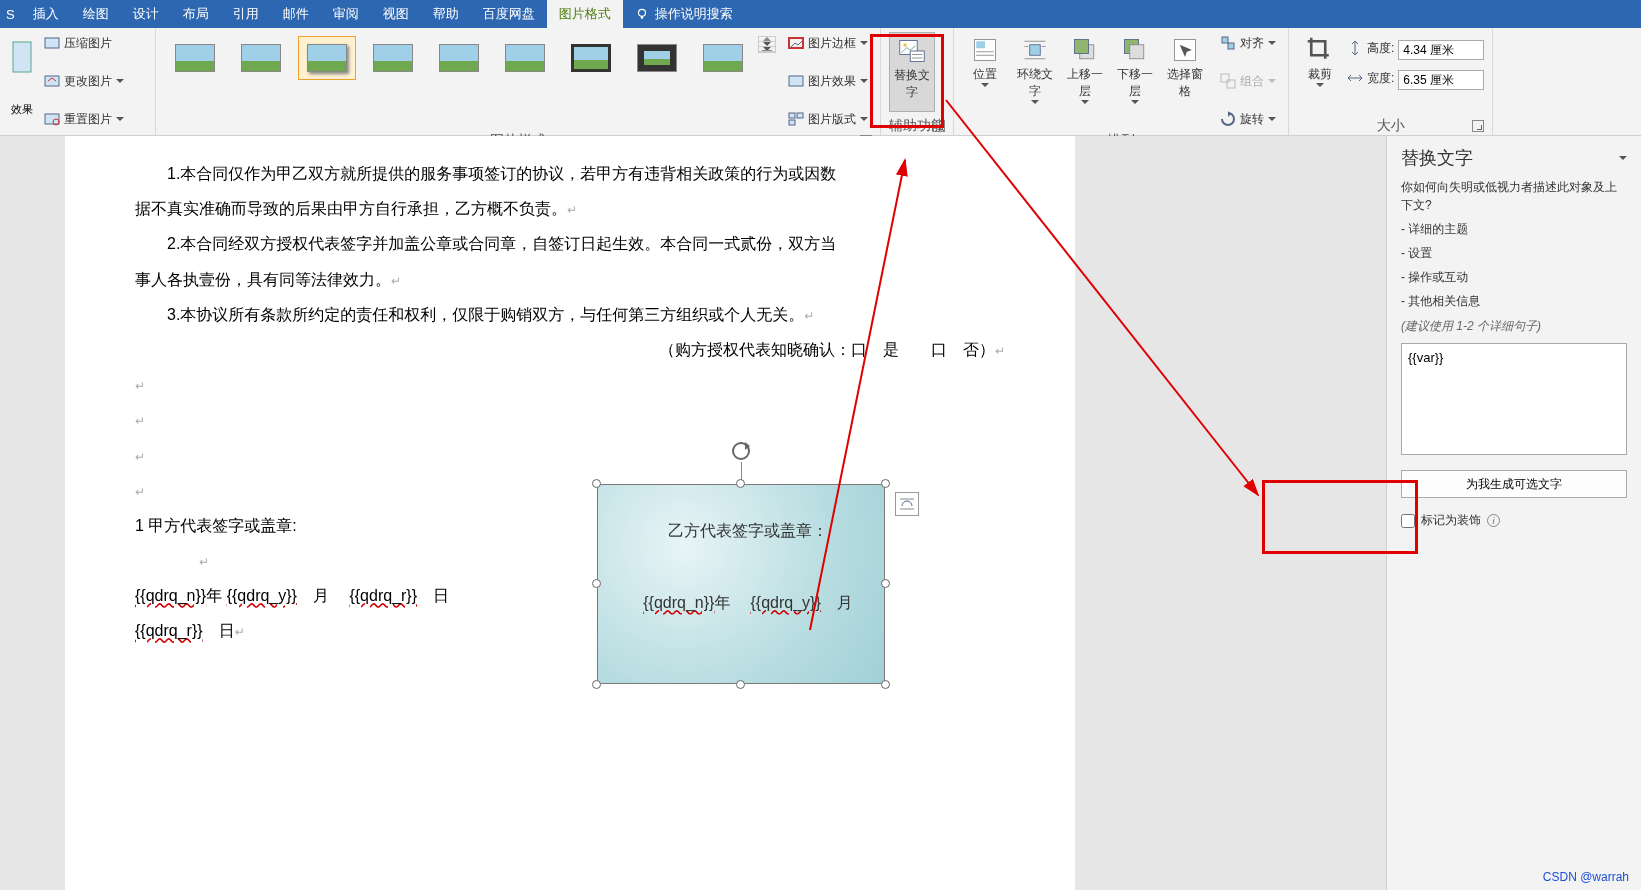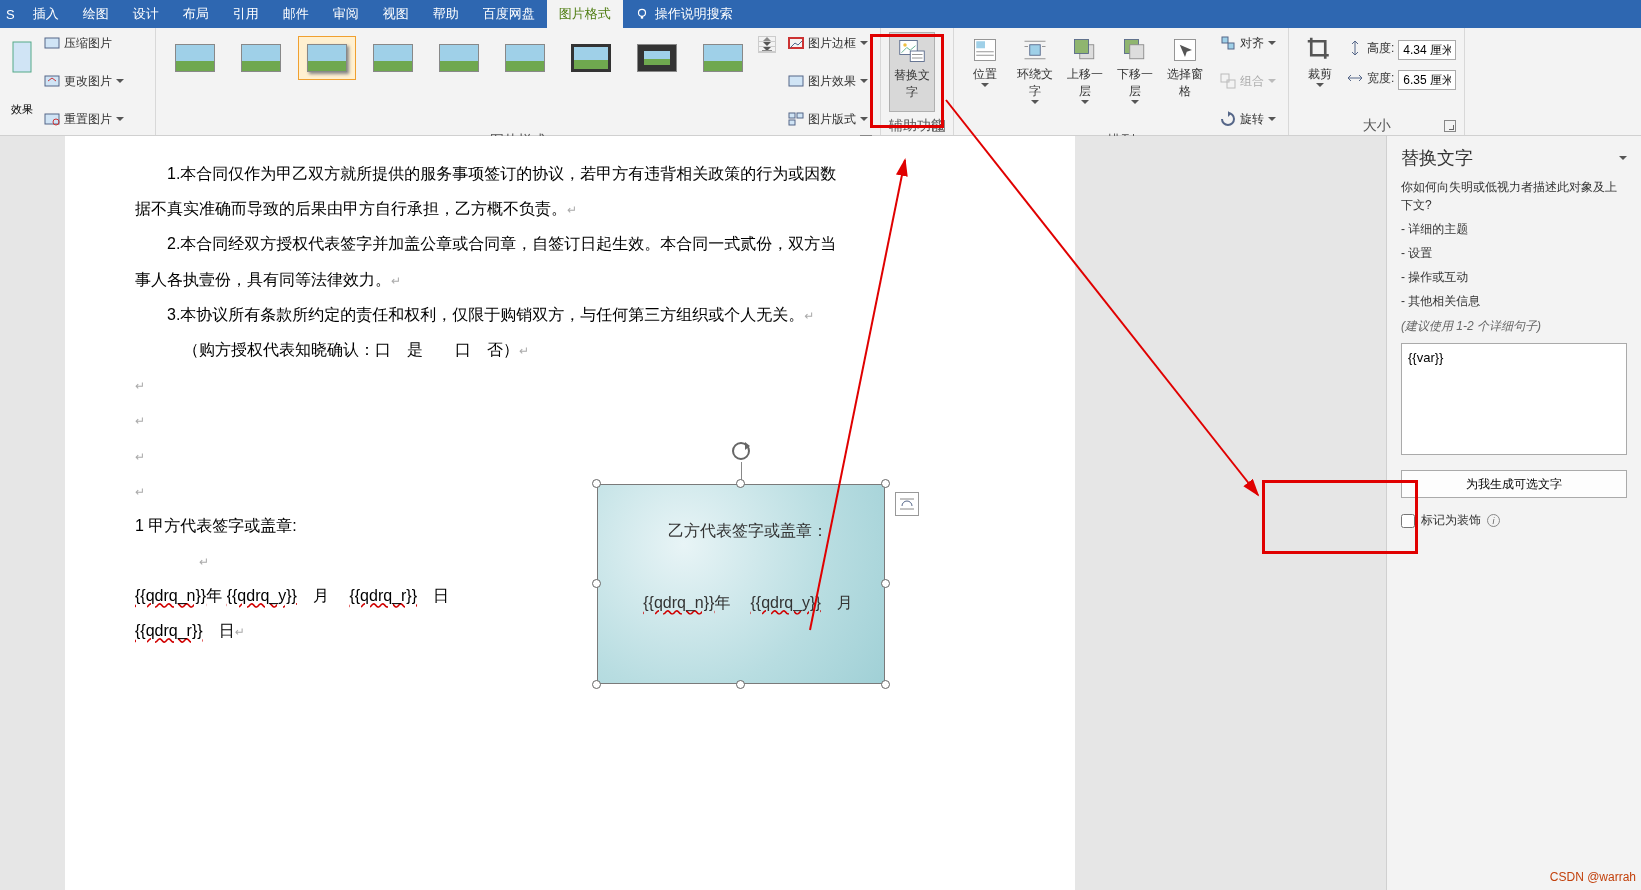--- a/index.html
+++ b/index.html
@@ -42,21 +42,21 @@
 .gallery-more .ex .ar { border-top: 4px solid #555; }
 .gallery-more .ex:before { content:""; position:absolute; width:10px; height:1px; background:#888; top:3px; }
 
 
 .bigbtn { width: 46px; display: flex; flex-direction: column; align-items: center; justify-content: flex-start; padding: 4px 2px; text-align: center; font-size: 12px; color: #333; cursor: pointer; height: 80px; }
 .bigbtn .bic { width: 28px; height: 28px; margin-bottom: 2px; }
 .bigbtn.highlight { background: #d8d8d8; border: 1px solid #b0b0b0; }
 
 
 .sizefield { display: flex; gap: 4px; font-size: 12px; color: #333; }
-.sizefield input { width: 58px; height: 20px; border: 1px solid #aaa; font-size: 12px; padding: 0 4px; background: #fff; }
+.sizefield input { width: 86px; height: 20px; border: 1px solid #aaa; font-size: 12px; padding: 0 4px; background: #fff; }
 
 
 .docarea { position: absolute; top: 136px; left: 0; right: 0; bottom: 0; background: #e6e6e6; display: flex; }
 .page { background: #fff; width: 1010px; margin-left: 65px; height: 100%; position: relative; padding: 20px 70px; font-family: SimSun, serif; font-size: 16px; color: #000; line-height: 2.2; }
 .page p { text-indent: 0; }
 .page .ret { color: #aaa; font-size: 12px; }
 .redw { text-decoration: underline wavy #d00000; }
 
 
 .imgsel { position: absolute; left: 532px; top: 348px; width: 288px; height: 200px; }
@@ -77,21 +77,21 @@
 .altpane textarea { width: 100%; height: 112px; border: 1px solid #aaa; background: #fff; font-size: 13px; padding: 6px; resize: none; }
 .altpane .genbtn { width: 100%; height: 28px; border: 1px solid #aaa; background: #fdfdfd; margin-top: 12px; cursor: pointer; font-size: 12px; }
 .altpane .chk { margin-top: 14px; display: flex; align-items: center; gap: 6px; }
 .altpane .chk input { width: 14px; height: 14px; }
 .info-ic { width: 13px; height: 13px; border: 1px solid #888; border-radius: 50%; display: inline-flex; align-items: center; justify-content: center; font-size: 9px; color: #666; font-style: italic; }
 
 
 .redbox { position: absolute; border: 3px solid #e00000; pointer-events: none; }
 .arrow-svg { position: absolute; top: 0; left: 0; pointer-events: none; }
 
-.watermark { position: absolute; right: 5px; bottom: 6px; color: #c2410c; font-size: 12px; }
+.watermark { position: absolute; right: 12px; bottom: 6px; color: #1d4ed8; font-size: 12px; }
 </style>
 </head>
 <body>
 
 <div class="menubar">
   <div class="tab" style="padding:0 6px;">S</div>
   <div class="tab">插入</div>
   <div class="tab">绘图</div>
   <div class="tab">设计</div>
   <div class="tab">布局</div>
@@ -343,21 +343,21 @@
 
 </div>
 
 <div class="docarea">
   <div class="page">
     <p style="text-indent:2em;"><span>1.本合同仅作为甲乙双方就所提供的服务事项签订的协议，若甲方有违背相关政策的行为或因数</span></p>
     <p><span>据不真实准确而导致的后果由甲方自行承担，乙方概不负责。</span><span class="ret">↵</span></p>
     <p style="text-indent:2em;"><span>2.本合同经双方授权代表签字并加盖公章或合同章，自签订日起生效。本合同一式贰份，双方当</span></p>
     <p><span>事人各执壹份，具有同等法律效力。</span><span class="ret">↵</span></p>
     <p style="text-indent:2em;"><span>3.本协议所有条款所约定的责任和权利，仅限于购销双方，与任何第三方组织或个人无关。</span><span class="ret">↵</span></p>
-    <p style="text-indent:3em;"><span>（购方授权代表知晓确认：口　是　　口　否）</span><span class="ret">↵</span></p>
+    <p style="text-indent:3em;text-align:right;"><span>（购方授权代表知晓确认：口　是　　口　否）</span><span class="ret">↵</span></p>
     <p><span class="ret">↵</span></p>
     <p><span class="ret">↵</span></p>
     <p><span class="ret">↵</span></p>
     <p><span class="ret">↵</span></p>
     <p><span>1 甲方代表签字或盖章:</span></p>
     <p style="text-indent:4em;"><span class="ret">↵</span></p>
     <p>
       <span class="redw">{{qdrq_n}}</span><span>年</span>
       <span class="redw">{{qdrq_y}}</span>　<span>月</span>　
       <span class="redw">{{qdrq_r}}</span>　<span>日</span>

